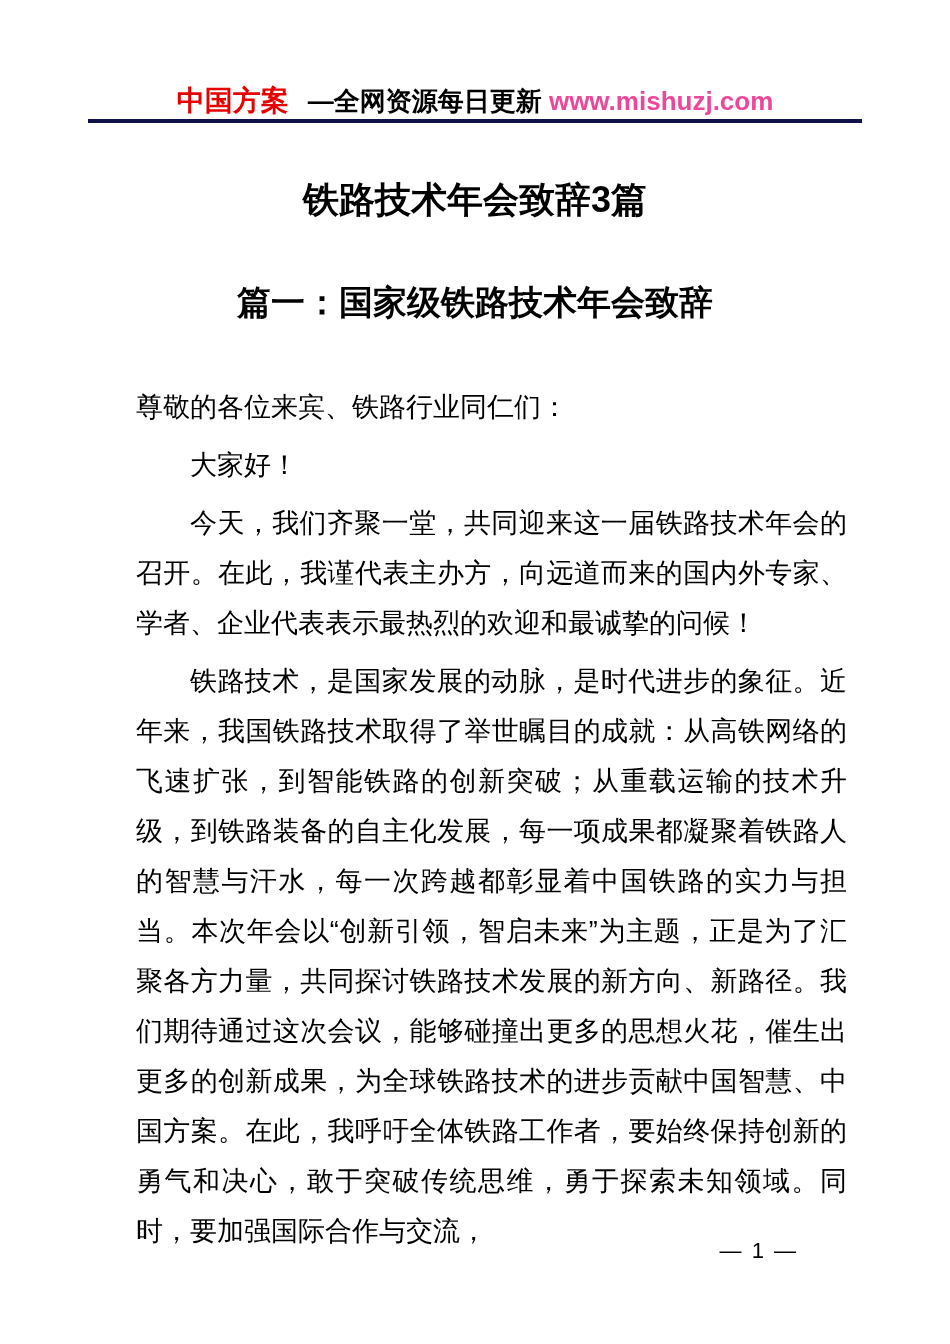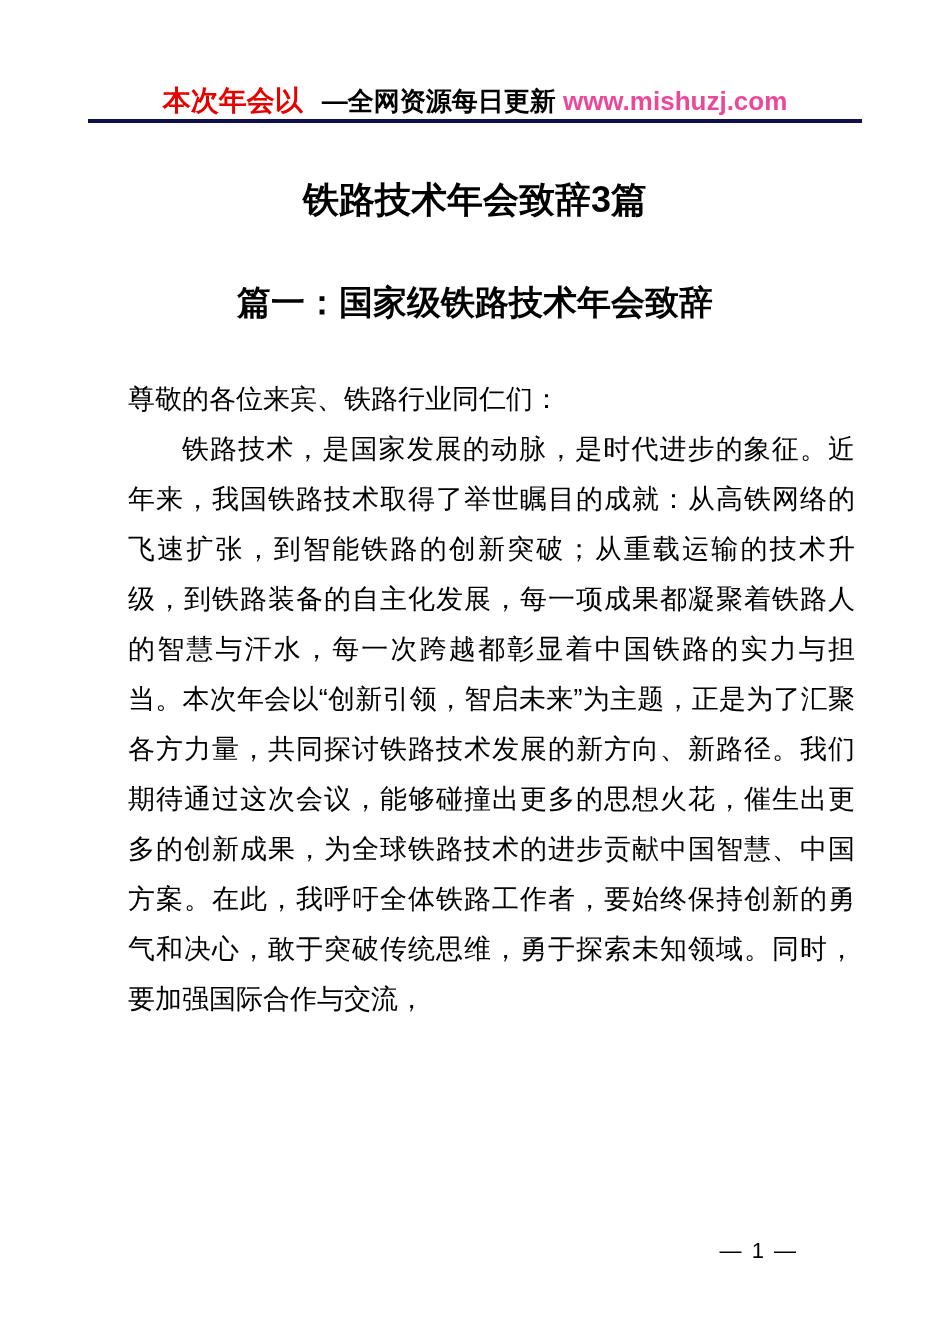--- a/index.html
+++ b/index.html
@@ -56,44 +56,46 @@
   }
   .doc-body {
     position: absolute;
     top: 374px;
     left: 128px;
     width: 727px;
     font-size: 27px;
     line-height: 50px;
     text-align: justify;
   }
-  .doc-body p { margin: 0; }
+  .doc-body p { margin: 8px; }
   .doc-body p.indent { text-indent: 2em; }
   .page-number {
     position: absolute;
     right: 152px;
     bottom: 80px;
     font-size: 22px;
     color: #000000;
     letter-spacing: 2px;
   }
 </style>
 </head>
 <body>
 
 <div class="page">
 
-  <div class="doc-header"><span class="brand">本次年会以</span><span class="tagline">—全网资源每日更新 </span><span class="url">www.mishuzj.com</span></div>
+  <div class="doc-header"><span class="brand">中国方案</span><span class="tagline">—全网资源每日更新 </span><span class="url">www.mishuzj.com</span></div>
 
   <div class="header-rule"></div>
 
   <h1 class="doc-title">铁路技术年会致辞3篇</h1>
 
   <h2 class="section-heading">篇一：国家级铁路技术年会致辞</h2>
 
   <div class="doc-body">
     <p>尊敬的各位来宾、铁路行业同仁们：</p>
+    <p class="indent">大家好！</p>
+    <p class="indent">今天，我们齐聚一堂，共同迎来这一届铁路技术年会的召开。在此，我谨代表主办方，向远道而来的国内外专家、学者、企业代表表示最热烈的欢迎和最诚挚的问候！</p>
     <p class="indent">铁路技术，是国家发展的动脉，是时代进步的象征。近年来，我国铁路技术取得了举世瞩目的成就：从高铁网络的飞速扩张，到智能铁路的创新突破；从重载运输的技术升级，到铁路装备的自主化发展，每一项成果都凝聚着铁路人的智慧与汗水，每一次跨越都彰显着中国铁路的实力与担当。本次年会以“创新引领，智启未来”为主题，正是为了汇聚各方力量，共同探讨铁路技术发展的新方向、新路径。我们期待通过这次会议，能够碰撞出更多的思想火花，催生出更多的创新成果，为全球铁路技术的进步贡献中国智慧、中国方案。在此，我呼吁全体铁路工作者，要始终保持创新的勇气和决心，敢于突破传统思维，勇于探索未知领域。同时，要加强国际合作与交流，</p>
   </div>
 
   <div class="page-number">— 1 —</div>
 
 </div>
 
 </body></html>

